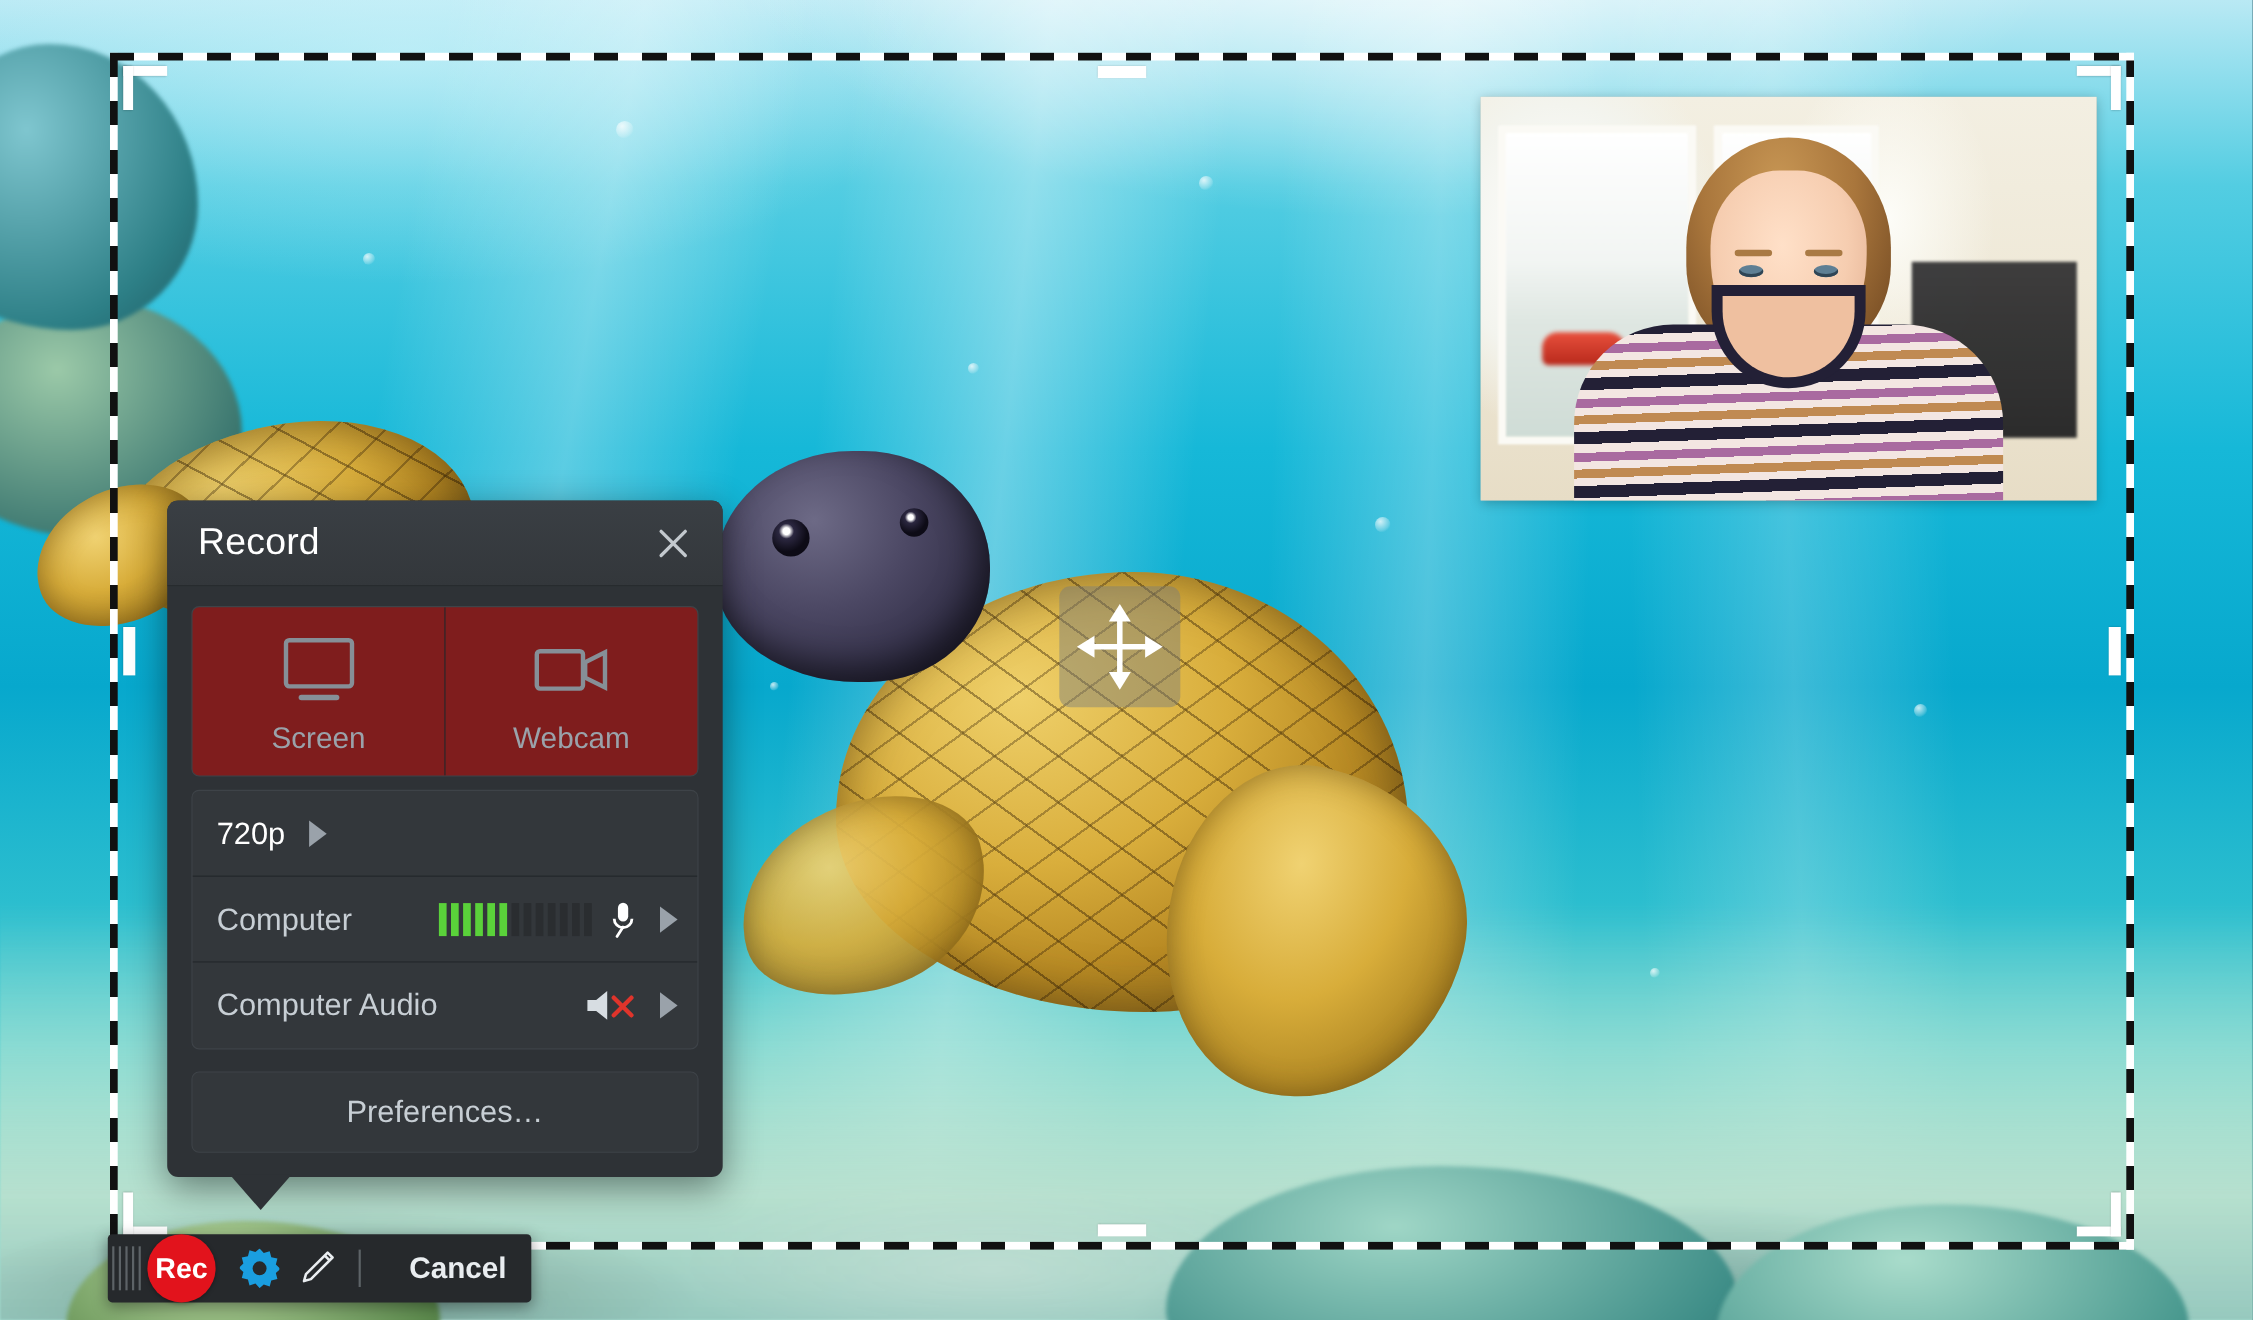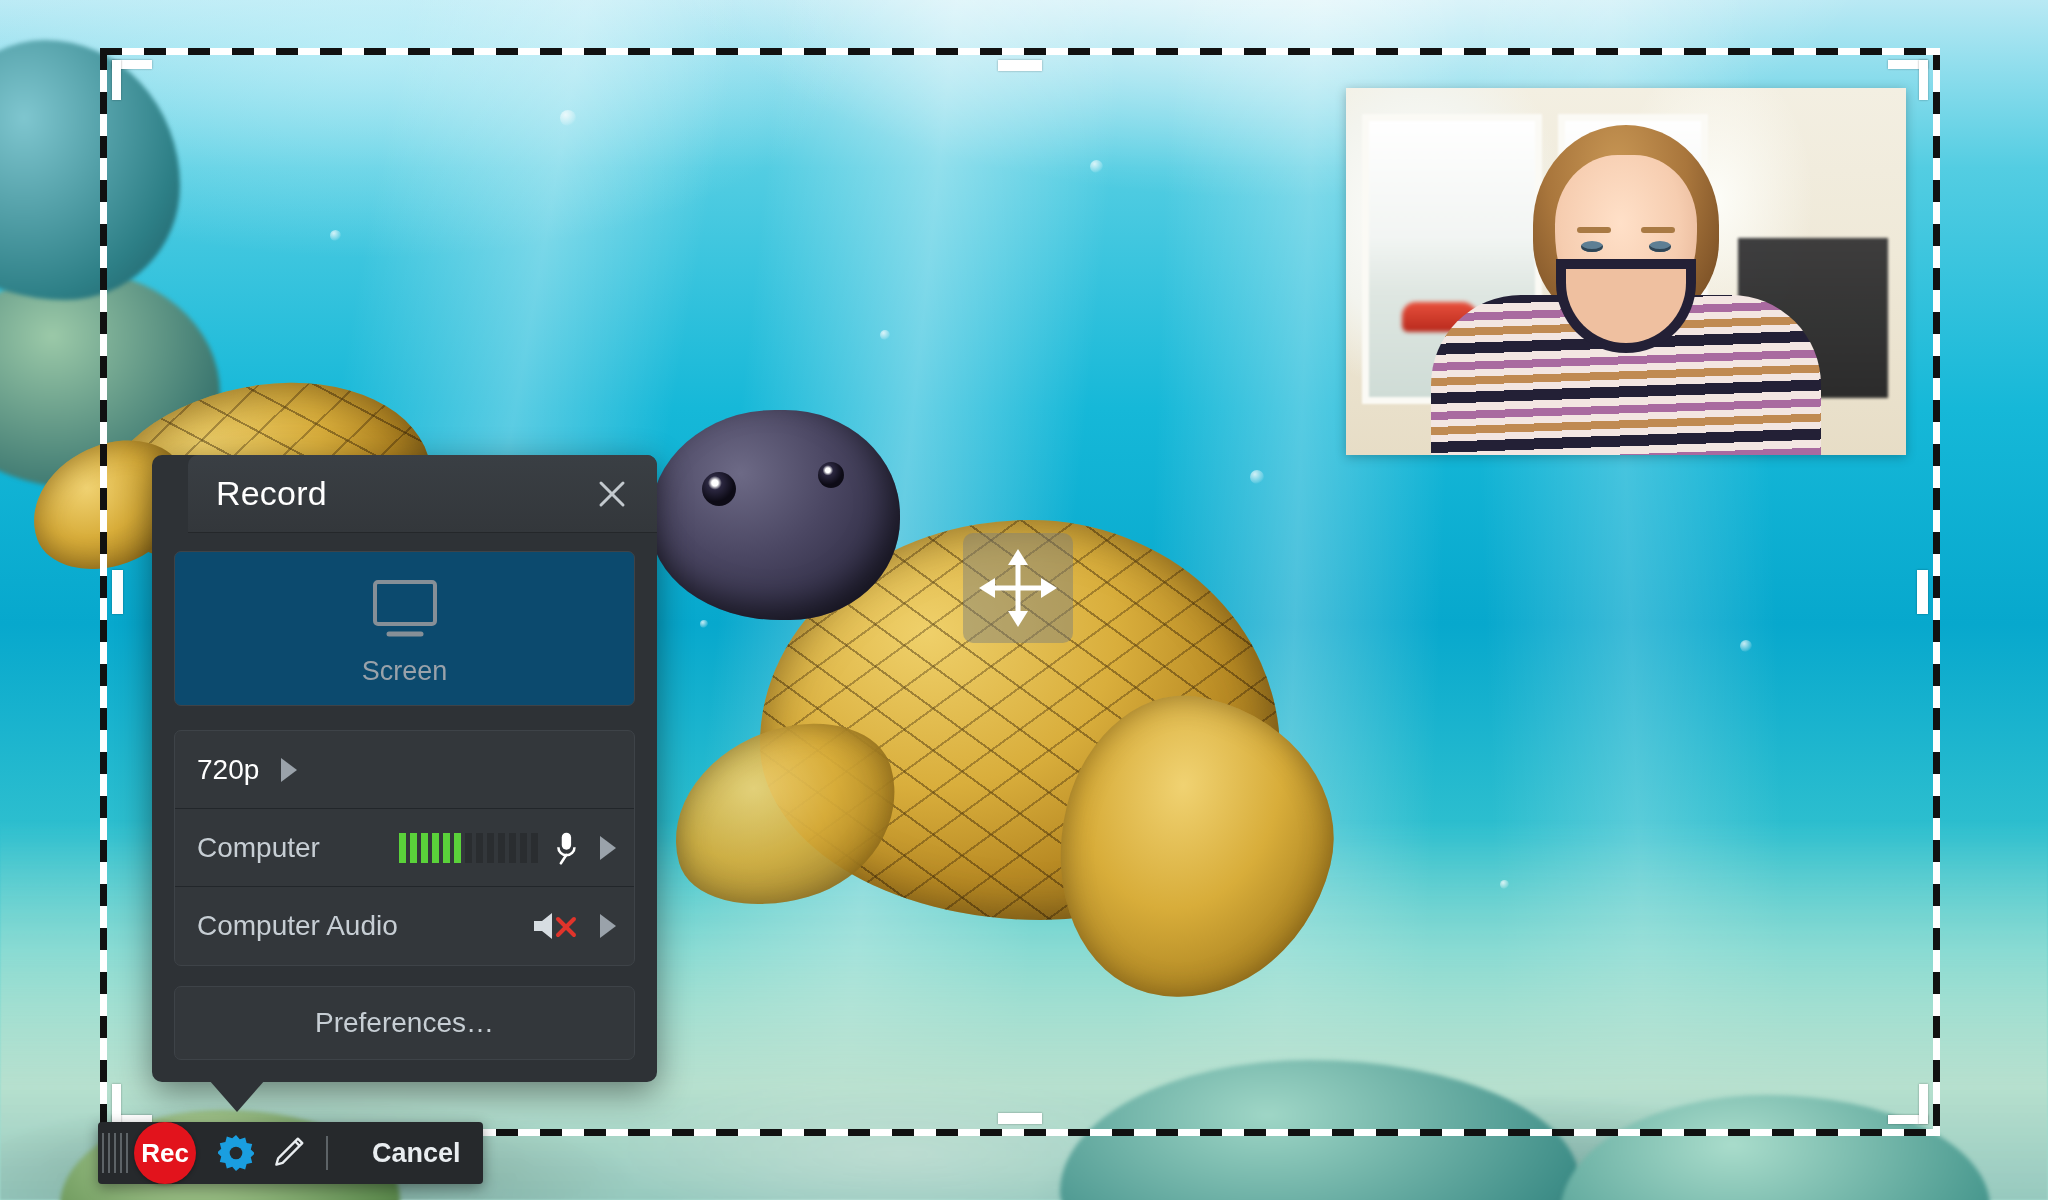--- a/index.html
+++ b/index.html
@@ -246,37 +246,36 @@
     box-shadow: 0 10px 34px rgba(0,0,0,.45);
     color: #cfd4d8;
   }
   .panel-header {
     height: 78px;
     padding: 0 24px 0 28px;
     display: flex; align-items: center; justify-content: space-between;
     background: linear-gradient(180deg,#3a3f44 0%, #33373b 100%);
     border-radius: 10px 10px 0 0;
     border-bottom: 1px solid #24272a;
-    margin-left: 36px;
   }
   .panel-title { font-size: 34px; color: #fff; font-weight: 400; letter-spacing: .2px; }
   .close-btn {
     width: 42px; height: 42px;
     display:flex; align-items:center; justify-content:center;
     cursor: pointer;
   }
   .panel-body { padding: 18px 22px 22px 22px; }
 
   .mode-row {
     display: flex;
-    background: #0c4a6e;
+    background: #7f1d1d;
     border: 1px solid #3e4348;
     border-radius: 7px;
     overflow: hidden;
-    margin-bottom: 24px;
+    margin-bottom: 12px;
     justify-content: flex-end;
   }
   .mode-btn {
     flex: 1;
     padding: 26px 0 18px;
     display:flex; flex-direction:column; align-items:center; gap: 16px;
     cursor: pointer;
     border-right: 1px solid #22262a;
   }
   .mode-btn:last-child { border-right: none; }
@@ -473,20 +472,29 @@
         <div class="mode-btn">
           <span class="glyph">
             <svg viewBox="0 0 76 62" width="76" height="62" fill="none" stroke-width="4">
               <rect x="8" y="4" width="60" height="42" rx="3"></rect>
               <line x1="22" y1="56" x2="54" y2="56" stroke-linecap="round" stroke-width="5"></line>
             </svg>
           </span>
           <span class="mlabel">Screen</span>
         </div>
 
+        <div class="mode-btn">
+          <span class="glyph">
+            <svg viewBox="0 0 76 62" width="76" height="62" fill="none" stroke-width="4">
+              <rect x="6" y="14" width="42" height="34" rx="3"></rect>
+              <polygon points="50,24 68,15 68,47 50,38"></polygon>
+            </svg>
+          </span>
+          <span class="mlabel">Webcam</span>
+        </div>
 
       </div>
 
       <div class="opt-list">
 
 
         <div class="opt-row">
           <span class="opt-value">720p</span>
           <span class="chev"></span>
         </div>

